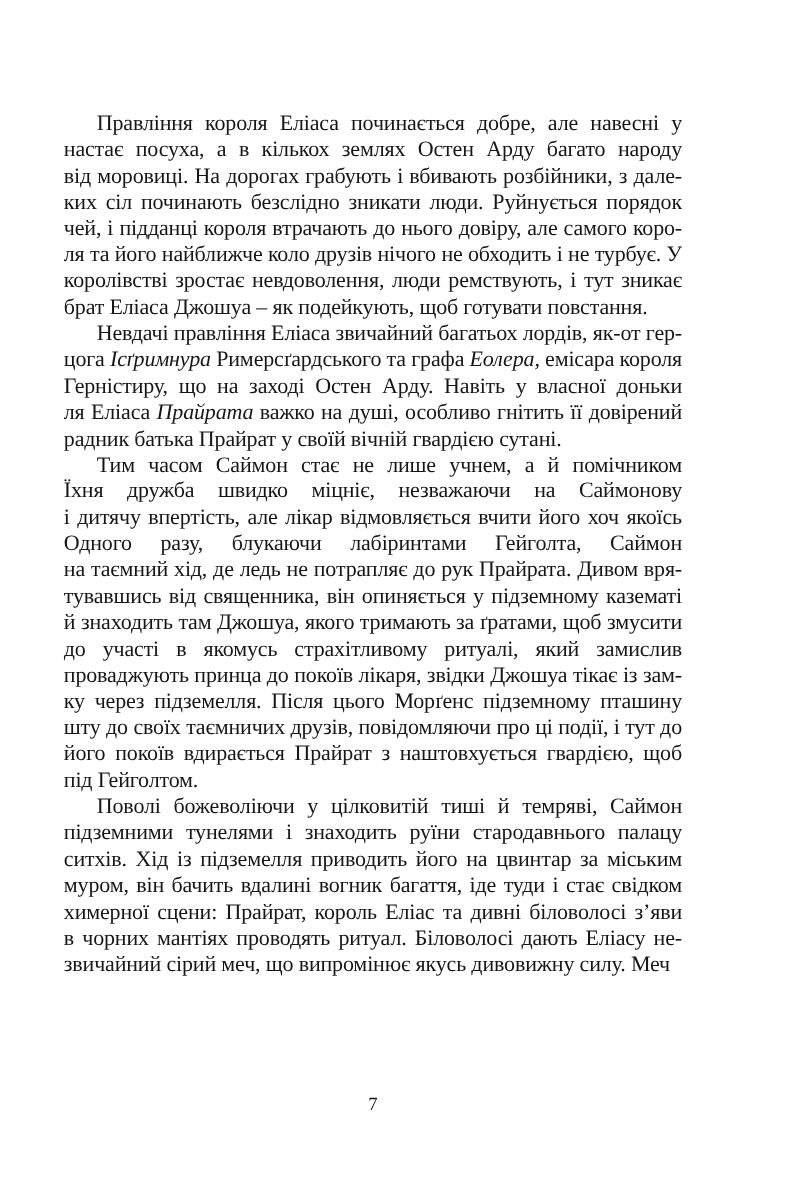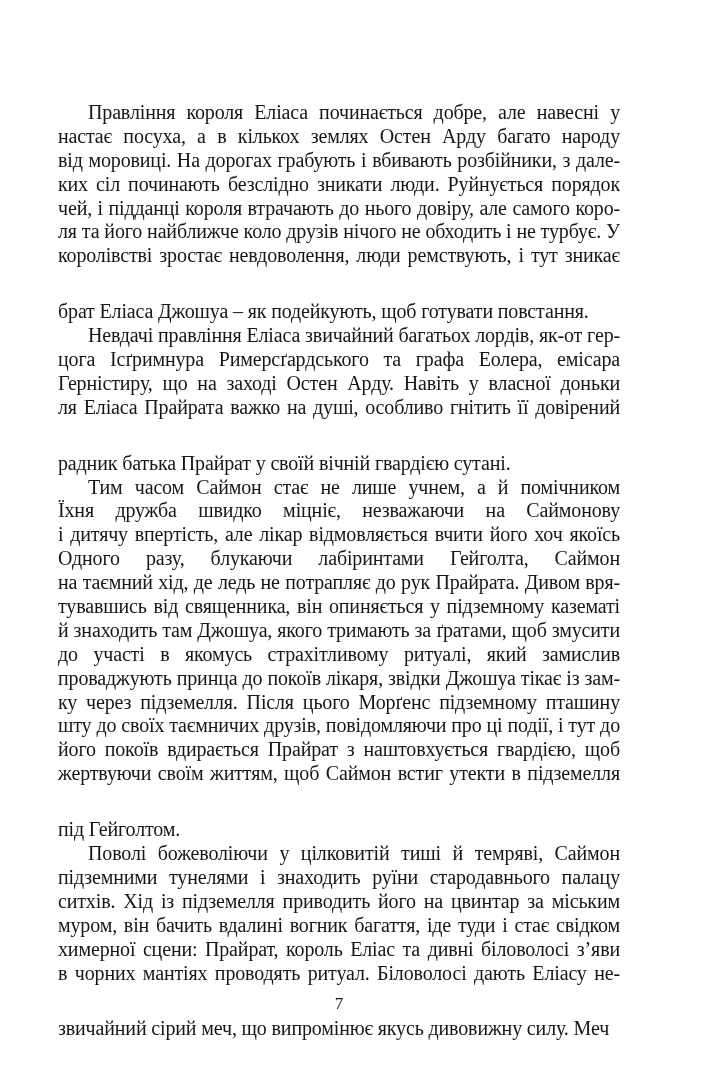--- a/index.html
+++ b/index.html
@@ -38,23 +38,23 @@
     text-align: justify;
     text-align-last: justify;
     overflow: hidden;
     white-space: normal;
   }
   .line.first {
     text-indent: 30px;
   }
   .line.lastline {
     text-align-last: left;
-    margin-top: 32px;
   }
   .it {
+    font-style: italic;
   }
   .page-number {
     position: absolute;
     left: 58px;
     top: 992px;
     width: 562px;
     height: 24px;
     line-height: 24px;
     font-size: 17px;
     text-align: center;
@@ -88,21 +88,20 @@
         <div class="line"><span>і дитячу впертість, але лікар відмовляється вчити його хоч якоїсь магії.</span></div>
         <div class="line"><span>Одного разу, блукаючи лабіринтами Гейголта, Саймон наштовхується</span></div>
         <div class="line"><span>на таємний хід, де ледь не потрапляє до рук Прайрата. Дивом вря-</span></div>
         <div class="line"><span>тувавшись від священника, він опиняється у підземному казематі</span></div>
         <div class="line"><span>й знаходить там Джошуа, якого тримають за ґратами, щоб змусити</span></div>
         <div class="line"><span>до участі в якомусь страхітливому ритуалі, який замислив Прайрат.</span></div>
         <div class="line"><span>проваджують принца до покоїв лікаря, звідки Джошуа тікає із зам-</span></div>
         <div class="line"><span>ку через підземелля. Після цього Морґенс підземному пташину по-</span></div>
         <div class="line"><span>шту до своїх таємничих друзів, повідомляючи про ці події, і тут до</span></div>
         <div class="line"><span>його покоїв вдирається Прайрат з наштовхується гвардією, щоб ареш-</span></div>
-        <div class="line"><span>жертвуючи своїм життям, щоб Саймон встиг утекти в підземелля</span></div>
         <div class="line lastline"><span>під Гейголтом.</span></div>
       </div>
       <div class="para">
         <div class="line first"><span>Поволі божеволіючи у цілковитій тиші й темряві, Саймон блукає</span></div>
         <div class="line"><span>підземними тунелями і знаходить руїни стародавнього палацу</span></div>
         <div class="line"><span>ситхів. Хід із підземелля приводить його на цвинтар за міським</span></div>
         <div class="line"><span>муром, він бачить вдалині вогник багаття, іде туди і стає свідком</span></div>
         <div class="line"><span>химерної сцени: Прайрат, король Еліас та дивні біловолосі з’яви</span></div>
         <div class="line"><span>в чорних мантіях проводять ритуал. Біловолосі дають Еліасу не-</span></div>
         <div class="line lastline"><span>звичайний сірий меч, що випромінює якусь дивовижну силу. Меч</span></div>

